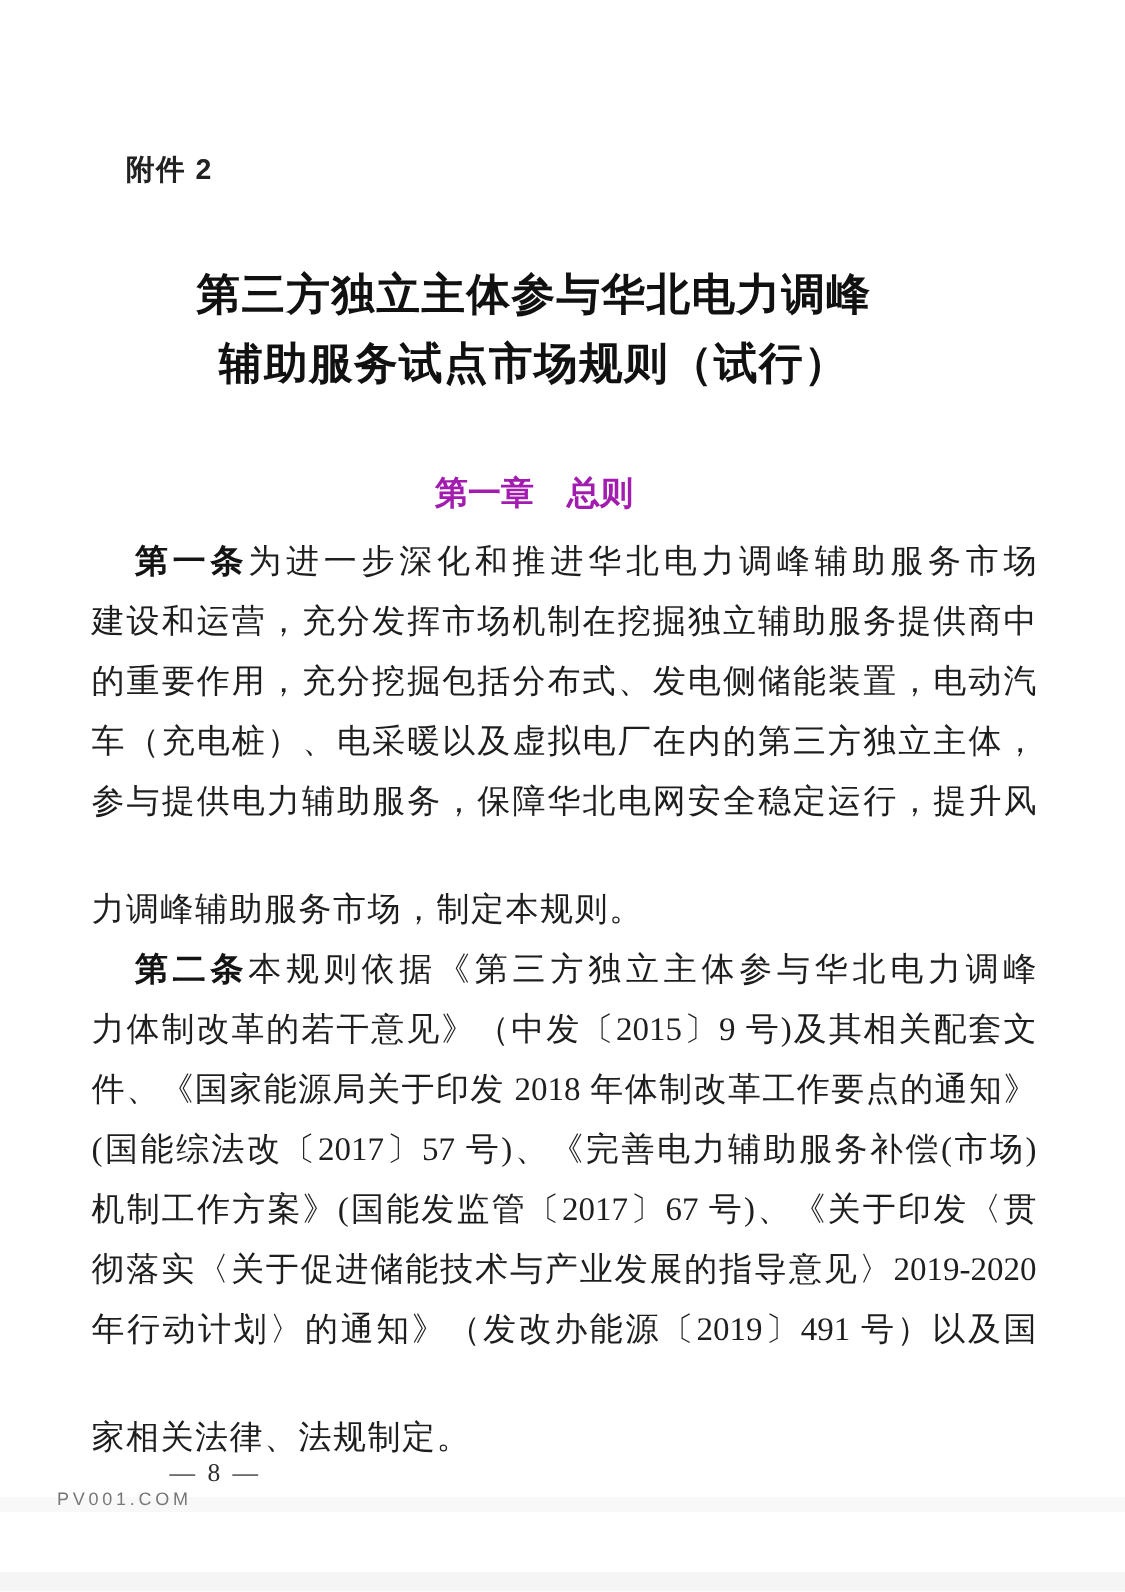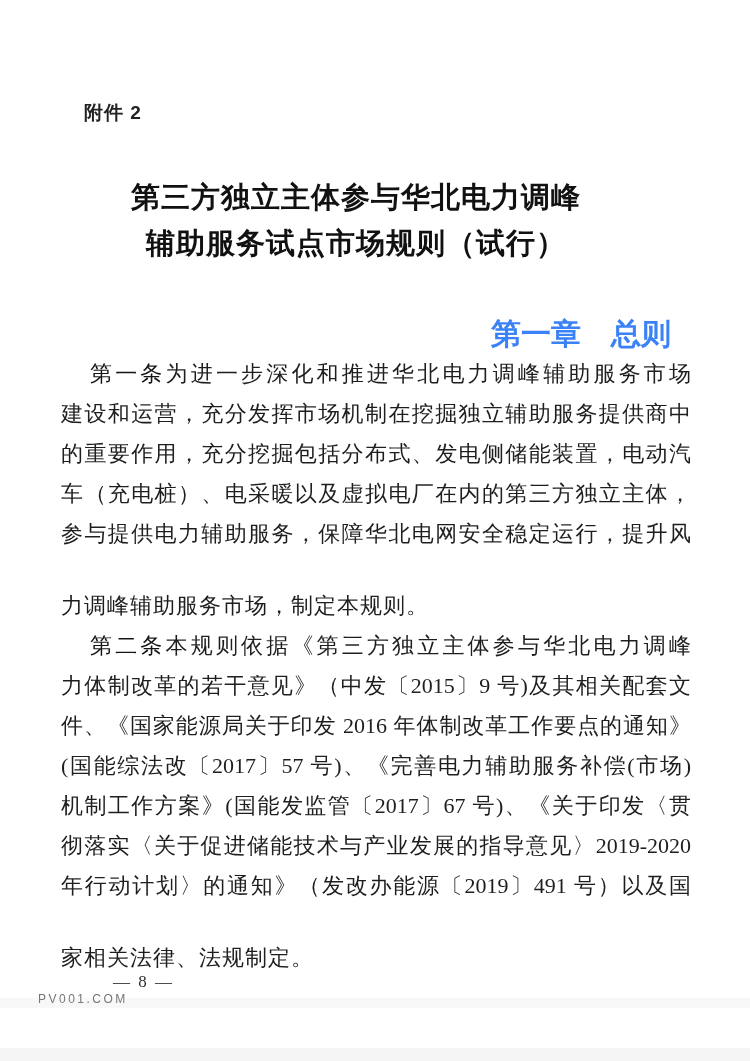--- a/index.html
+++ b/index.html
@@ -35,45 +35,45 @@
     line-height: 46px;
     letter-spacing: 1px;
     color: #111;
     font-family: Liberation Serif, serif;
   }
   .chapter {
     position: absolute;
     left: 41px;
     top: 314px;
     width: 630px;
-    text-align: right;
+    text-align: center;
     font-family: "Liberation Sans", "DejaVu Sans", sans-serif;
-    font-size: 30px;
+    font-size: 22px;
     font-weight: 700;
-    color: #3b82f6;
+    color: #a21caf;
   }
   .doc-body {
     position: absolute;
     left: 61px;
     top: 354px;
     width: 630px;
   }
   .bline {
     height: 40px;
     line-height: 40px;
     font-size: 22px;
     text-align: justify;
     text-align-last: justify;
     white-space: nowrap;
     color: #1e1e1e;
   }
   .bline.first { text-indent: 29px; }
   .bline.para-end { text-align-last: left; letter-spacing: 1px; margin-top: 32px; }
   .lead {
-    font-weight: 400;
+    font-weight: 700;
     color: #141414;
   }
   .page-number {
     position: absolute;
     left: 113px;
     top: 972px;
     font-size: 17px;
     letter-spacing: 2px;
     color: #2e2e2e;
   }
@@ -112,21 +112,21 @@
     <div class="bline">建设和运营，充分发挥市场机制在挖掘独立辅助服务提供商中</div>
     <div class="bline">的重要作用，充分挖掘包括分布式、发电侧储能装置，电动汽</div>
     <div class="bline">车（充电桩）、电采暖以及虚拟电厂在内的第三方独立主体，</div>
     <div class="bline">参与提供电力辅助服务，保障华北电网安全稳定运行，提升风</div>
     <div class="bline para-end">力调峰辅助服务市场，制定本规则。</div>
 
     <div class="bline first">
       <span class="lead">第二条</span><span>本规则依据《第三方独立主体参与华北电力调峰</span>
     </div>
     <div class="bline">力体制改革的若干意见》（中发〔2015〕9 号)及其相关配套文</div>
-    <div class="bline">件、《国家能源局关于印发 2016 年体制改革工作要点的通知》</div>
+    <div class="bline">件、《国家能源局关于印发 2018 年体制改革工作要点的通知》</div>
     <div class="bline">(国能综法改〔2017〕57 号)、《完善电力辅助服务补偿(市场)</div>
     <div class="bline">机制工作方案》(国能发监管〔2017〕67 号)、《关于印发〈贯</div>
     <div class="bline">彻落实〈关于促进储能技术与产业发展的指导意见〉2019-2020</div>
     <div class="bline">年行动计划〉的通知》（发改办能源〔2019〕491 号）以及国</div>
     <div class="bline para-end">家相关法律、法规制定。</div>
 
   </div>
 
   <div class="page-number">— 8 —</div>
 

